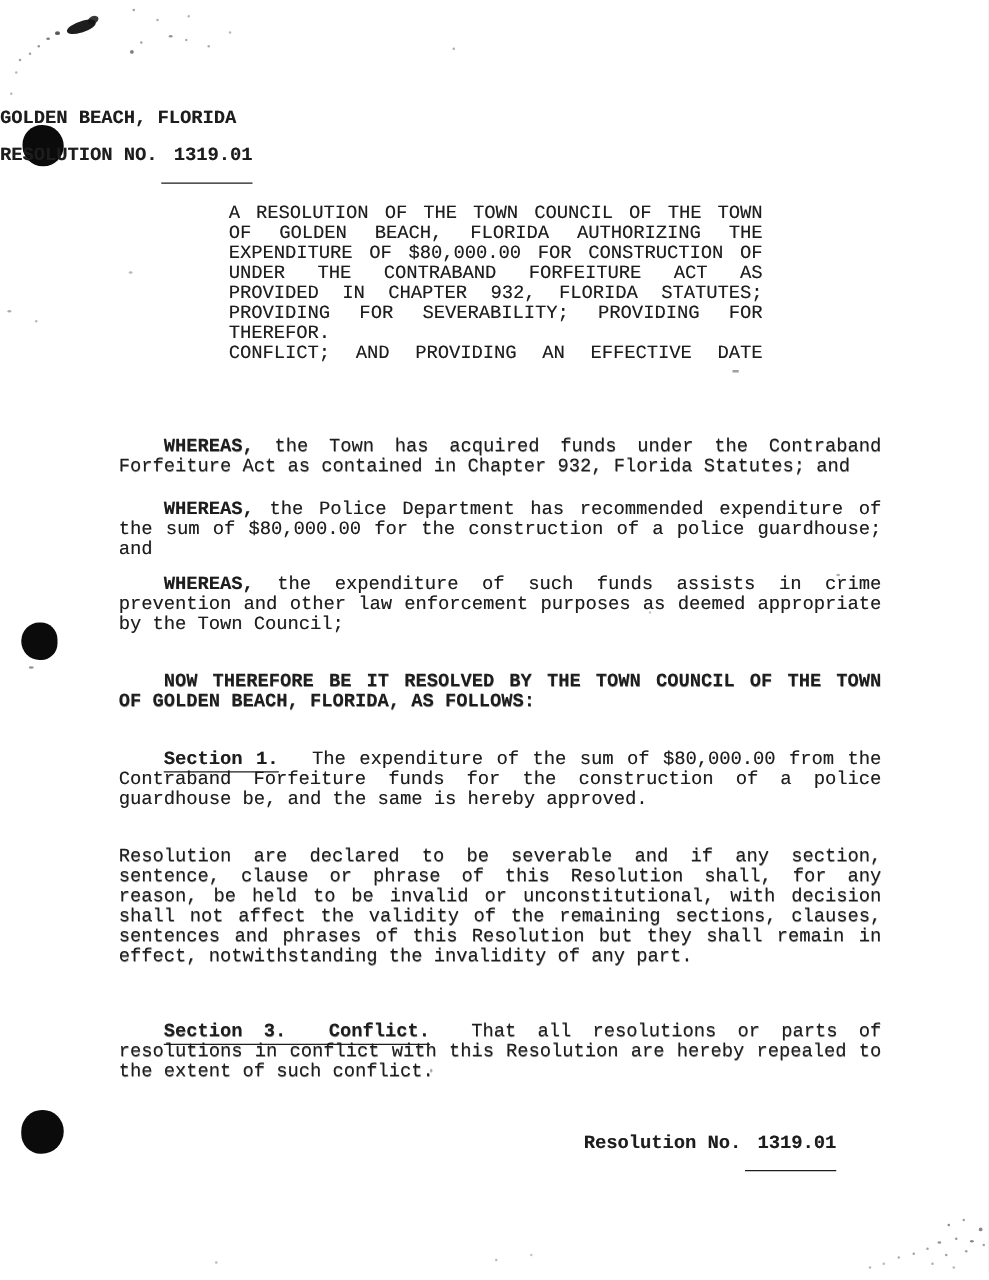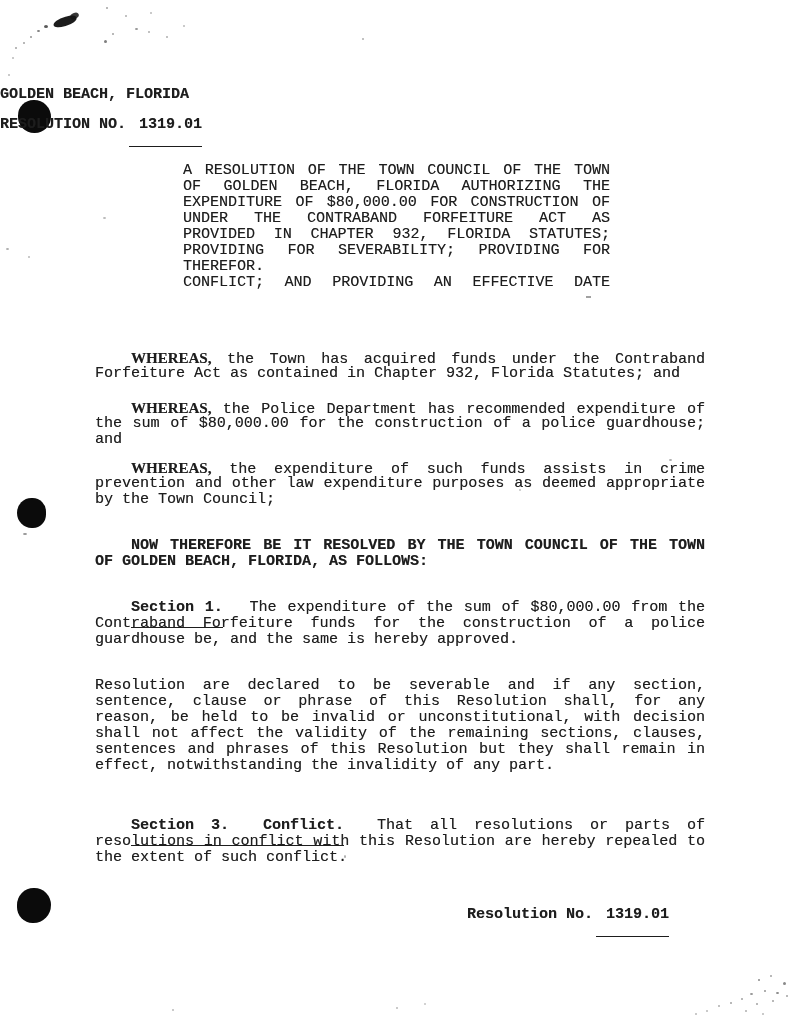--- a/index.html
+++ b/index.html
@@ -18,22 +18,22 @@
   
   .header-block{position:absolute;top:87px;left:0;width:758px;text-align:left;}
   .header-line2{margin-top:14px;}
   .num-underline{border-bottom:1.6px solid #1d1d1d;padding-left:10px;margin-left:3px;padding-bottom:13px;}
   
   .para{position:absolute;left:95px;width:610px;}
   .ln{text-align:justify;text-align-last:justify;height:16px;overflow:visible;}
   .ln.first{padding-left:36px;}
   .ln.last{text-align-last:left;}
   .preamble{position:absolute;left:183px;top:163px;width:427px;}
-  .lead{font-weight:bold;font-family:Liberation Serif, serif;}
-  .shead{font-weight:bold;border-bottom:1.6px solid #1d1d1d;padding-bottom:11px;margin-right:16px;}
+  .lead{font-weight:bold;}
+  .shead{font-weight:bold;border-bottom:1.6px solid #1d1d1d;padding-bottom:1px;margin-right:16px;}
   
   .footer-line{position:absolute;left:467px;top:907px;font-weight:bold;}
   
   .hole{position:absolute;background:#0b0b0b;}
   .spk{position:absolute;background:#141414;border-radius:50%;}
 </style>
 </head>
 <body>
 
 <div class="page">
@@ -116,21 +116,21 @@
   </div>
 
   <div class="para" style="top:400px;">
     <div class="ln first"><span class="lead">WHEREAS,</span> <span>the Police Department has recommended expenditure of</span></div>
     <div class="ln">the sum of $80,000.00 for the construction of a police guardhouse;</div>
     <div class="ln last">and</div>
   </div>
 
   <div class="para" style="top:460px;">
     <div class="ln first"><span class="lead">WHEREAS,</span> <span>the expenditure of such funds assists in crime</span></div>
-    <div class="ln">prevention and other law expenditure purposes as deemed appropriate</div>
+    <div class="ln">prevention and other law enforcement purposes as deemed appropriate</div>
     <div class="ln last">by the Town Council;</div>
   </div>
 
   <div class="para bold" style="top:538px;">
     <div class="ln first">NOW THEREFORE BE IT RESOLVED BY THE TOWN COUNCIL OF THE TOWN</div>
     <div class="ln last">OF GOLDEN BEACH, FLORIDA, AS FOLLOWS:</div>
   </div>
 
   <div class="para" style="top:600px;">
     <div class="ln first"><span class="shead">Section 1.</span> <span>The expenditure of the sum of $80,000.00 from the</span></div>

